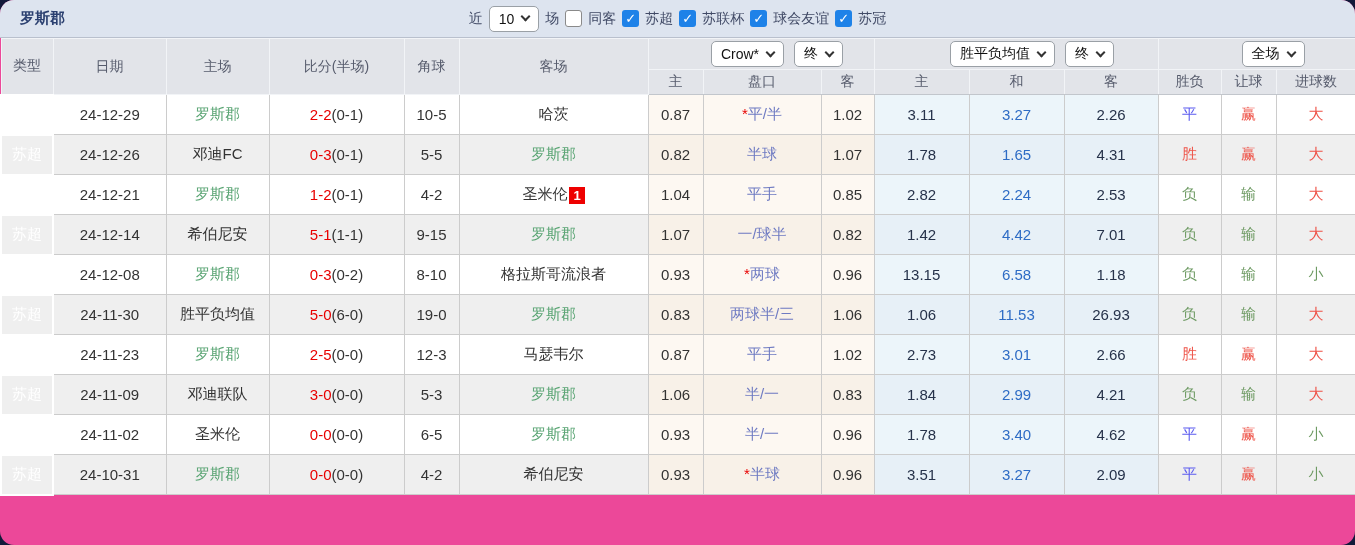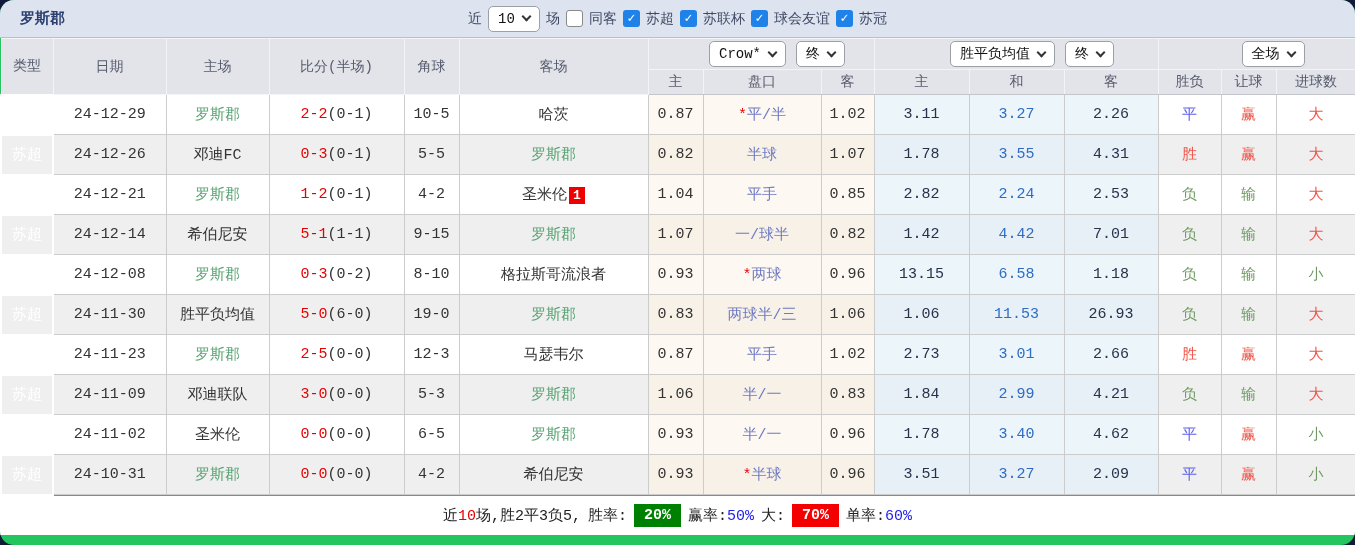--- a/index.html
+++ b/index.html
@@ -4,24 +4,23 @@
 <style>
   * { box-sizing: border-box; }
   html,body { margin:0; padding:0; }
   body {
     background:#121a3a;
     font-family:"Liberation Sans","DejaVu Sans",sans-serif;
     width:1355px; height:545px; overflow:hidden;
   }
   .widget {
     width:1355px; height:545px;
-    background:#22c55e;
+    background:#ec4899;
     border-radius:14px;
     overflow:hidden;
-    font-family:Liberation Mono, monospace;
   }
   
   .topbar {
     height:38px; background:#dde4ef;
     border-bottom:1px solid #b9c0cd;
     display:flex; align-items:center;
     position:relative;
   }
   .title {
     position:absolute; left:20px;
@@ -219,21 +218,21 @@
       <td class="c-type">苏超</td>
       <td>24-12-26</td>
       <td>邓迪FC</td>
       <td><span class="score-red">0-3</span><span>(0-1)</span></td>
       <td>5-5</td>
       <td><span class="team-green">罗斯郡</span><span></span></td>
       <td class="c-odds">0.82</td>
       <td class="c-odds c-pan">半球</td>
       <td class="c-odds">1.07</td>
       <td class="c-avg">1.78</td>
-      <td class="c-avg mid">3.55</td>
+      <td class="c-avg mid">1.65</td>
       <td class="c-avg">4.31</td>
       <td class="c-red">胜</td>
       <td class="c-red">赢</td>
       <td class="c-red">大</td>
     </tr>
         <tr>
       <td class="c-type">苏超</td>
       <td>24-12-21</td>
       <td class="team-green">罗斯郡</td>
       <td><span class="score-red">1-2</span><span>(0-1)</span></td>
@@ -364,23 +363,14 @@
       <td class="c-avg">3.51</td>
       <td class="c-avg mid">3.27</td>
       <td class="c-avg">2.09</td>
       <td class="c-blue">平</td>
       <td class="c-red">赢</td>
       <td class="c-green">小</td>
     </tr>
       </tbody>
   </table>
 
-  <div class="footer">
-    <span><span>近</span><span class="fred">10</span><span>场,胜2平3负5,</span></span>
-    <span>胜率:</span>
-    <span class="fbadge green">20%</span>
-    <span><span>赢率:</span><span class="fblue">50%</span></span>
-    <span>大:</span>
-    <span class="fbadge red">70%</span>
-    <span><span>单率:</span><span class="fblue">60%</span></span>
-  </div>
 
 </div>
 
 </body></html>

